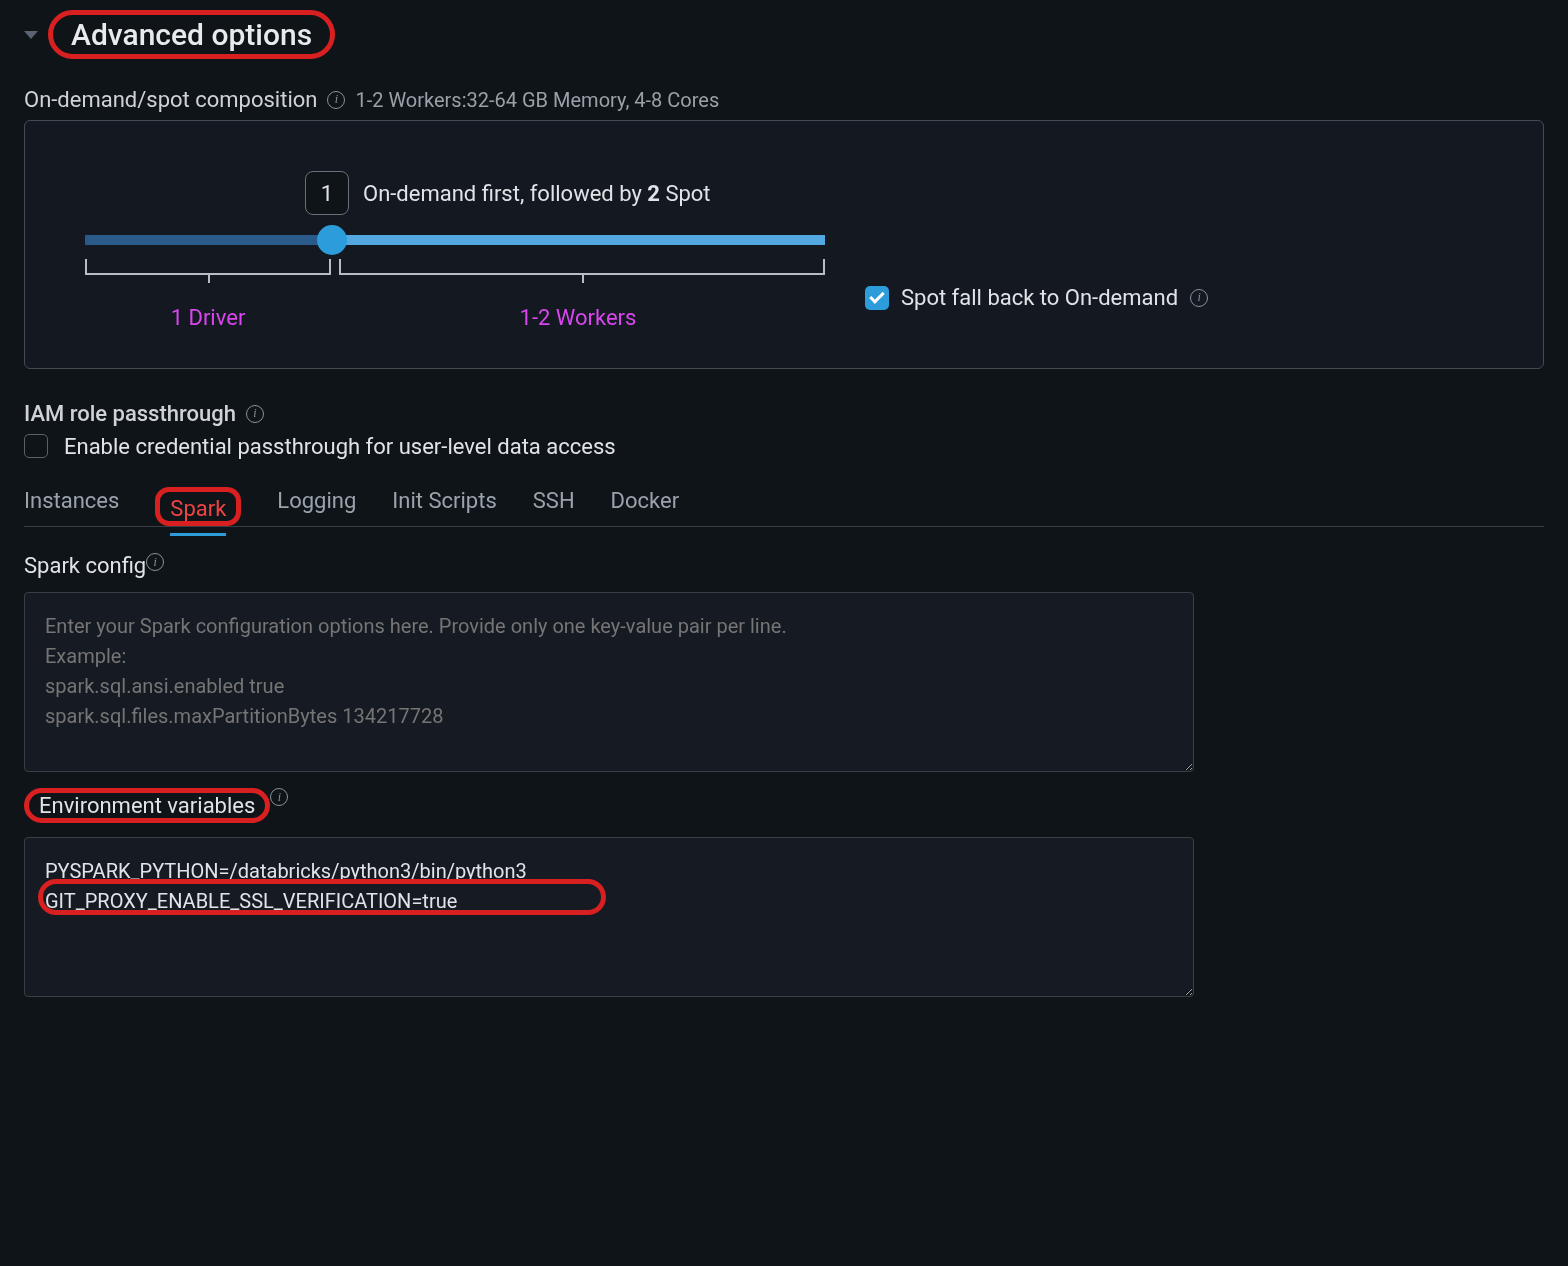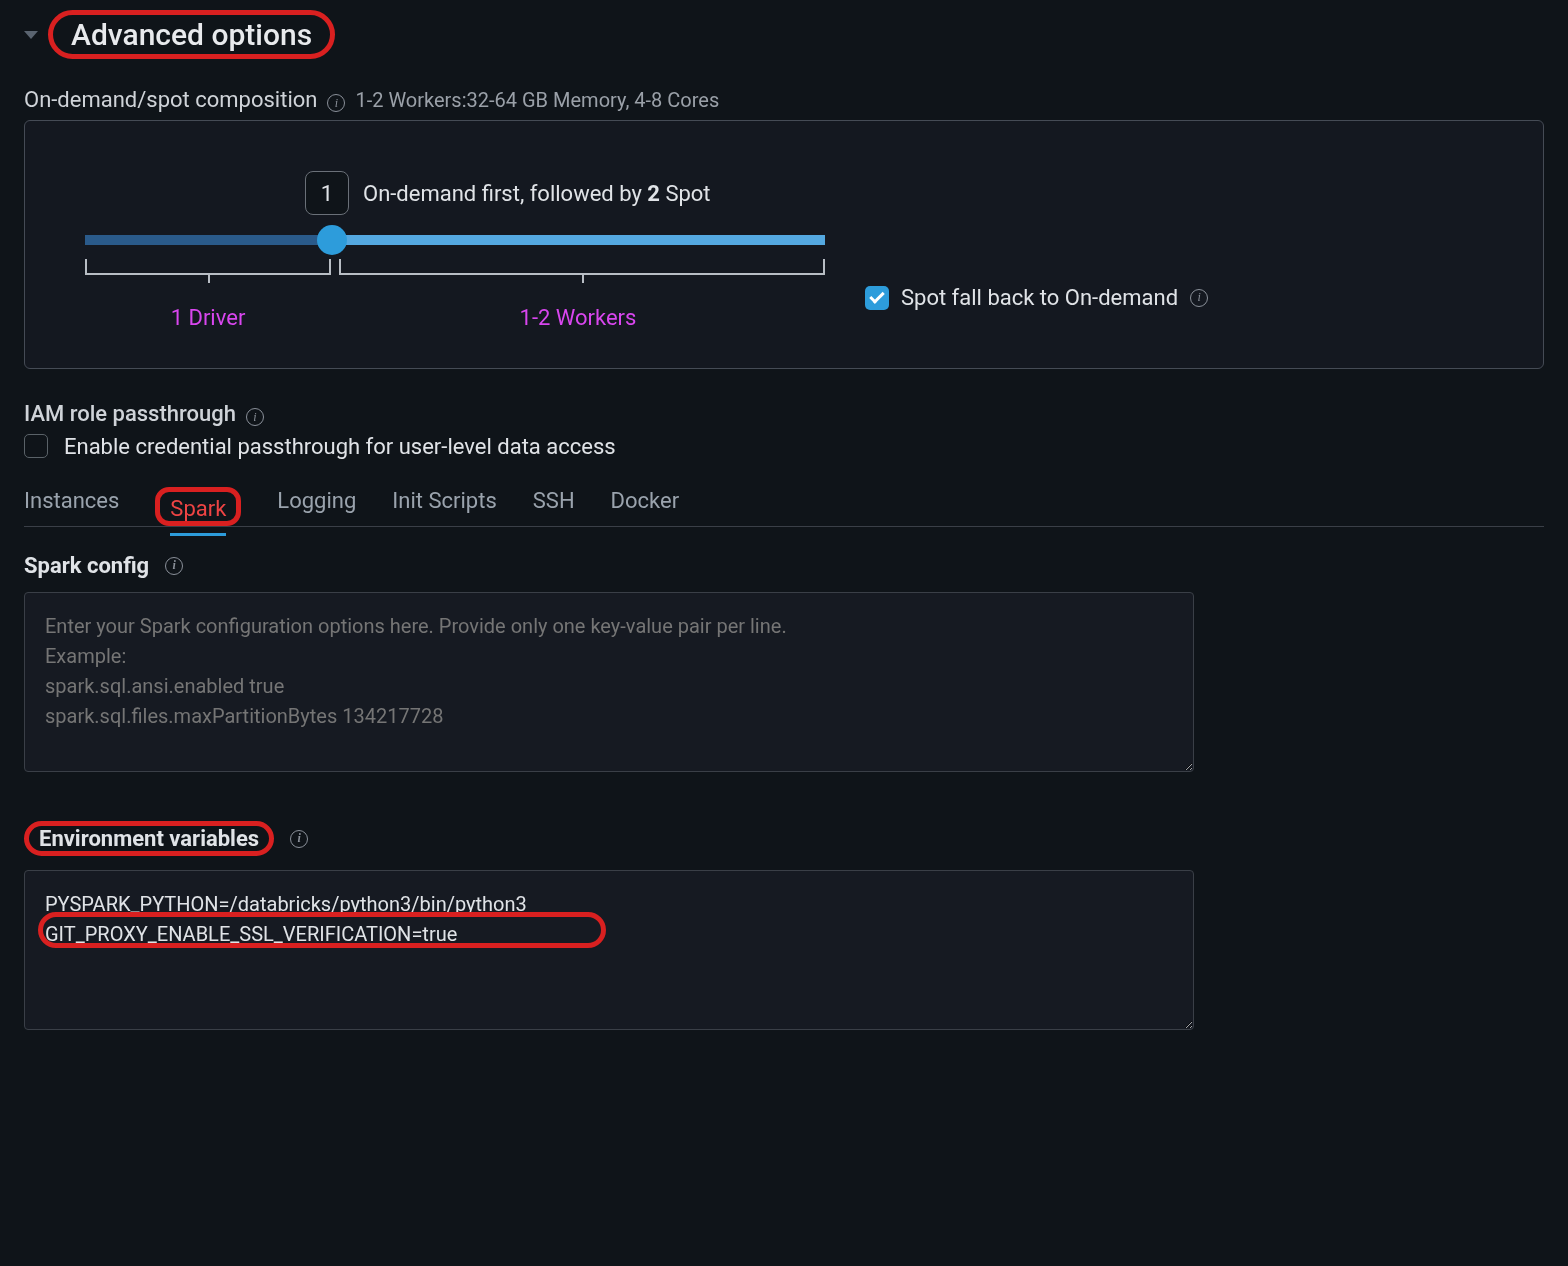--- a/index.html
+++ b/index.html
@@ -37,21 +37,21 @@
       display: inline-flex;
       align-items: center;
     }
     .advanced-title {
       font-size: 30px;
       font-weight: 500;
       color: #e8eaed;
     }
     .label-row {
       display: flex;
-      align-items: flex-end;
+      align-items: center;
       font-size: 22px;
       color: #cfd3d8;
       gap: 10px;
       margin-bottom: 8px;
     }
     .info-icon {
       width: 18px; height: 18px;
       border: 1.5px solid #8a9099;
       border-radius: 50%;
       display: inline-flex;
@@ -231,24 +231,23 @@
       color: #ef4444;
       border-bottom: 3px solid #2d9cdb;
     }
     .red-box {
       border: 5px solid #d92020;
       border-radius: 14px;
       padding: 4px 10px 0 10px;
     }
     .section-heading {
       display: flex;
-      align-items: center;
-      gap: 16px;
-      font-size: 22px;
-      font-weight: 700;
+      gap: 0;
+      font-size: 22px;
+      font-weight: 400;
       margin-bottom: 14px;
     }
     .config-textarea {
       width: 1170px;
       min-height: 180px;
       background: #161a22;
       border: 1px solid #3a3f47;
       border-radius: 4px;
       padding: 18px 20px;
       font-size: 20px;
@@ -278,21 +277,21 @@
     .env-line2-highlight {
       position: absolute;
       left: 14px;
       top: 42px;
       border: 5px solid #d92020;
       border-radius: 22px;
       width: 568px;
       height: 36px;
       pointer-events: none;
     }
-    .section-gap { margin-top: 44px; }
+    .section-gap { margin-top: 11px; }
   </style>
 </head>
 <body>
 
 
 
 
 <div class="section-title-row">
   <span class="chevron"></span>
   <span class="red-oval">

